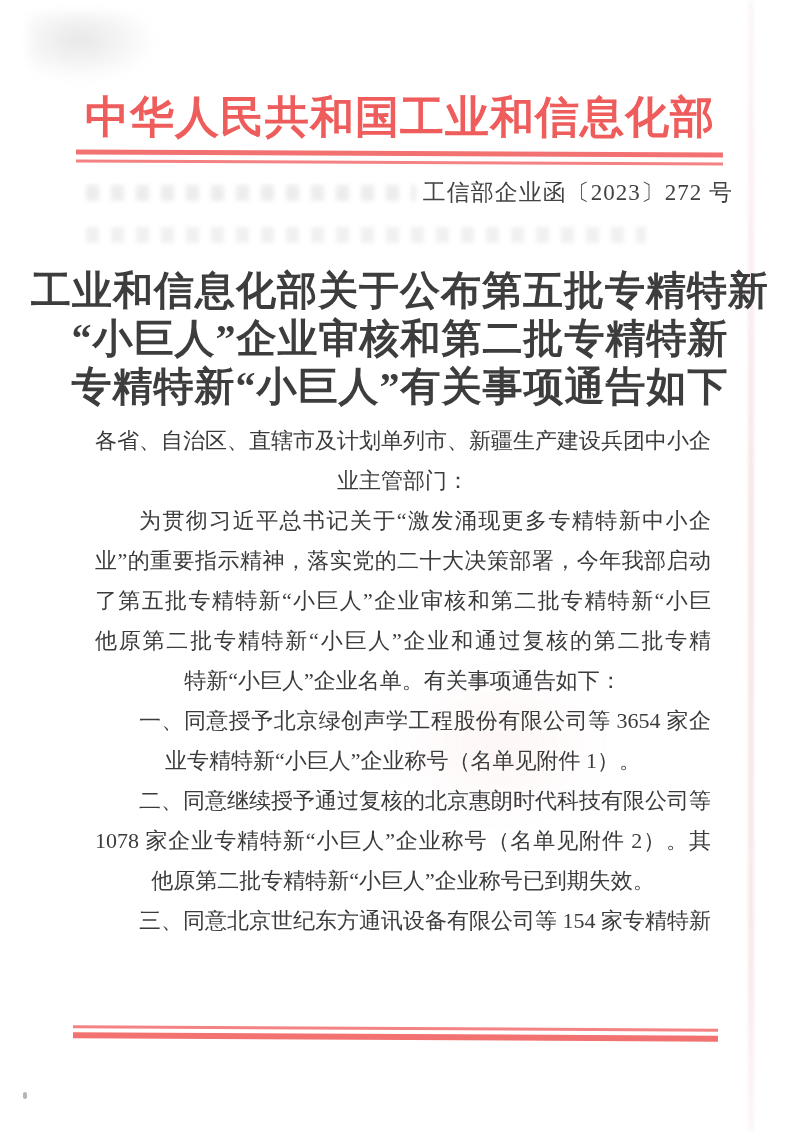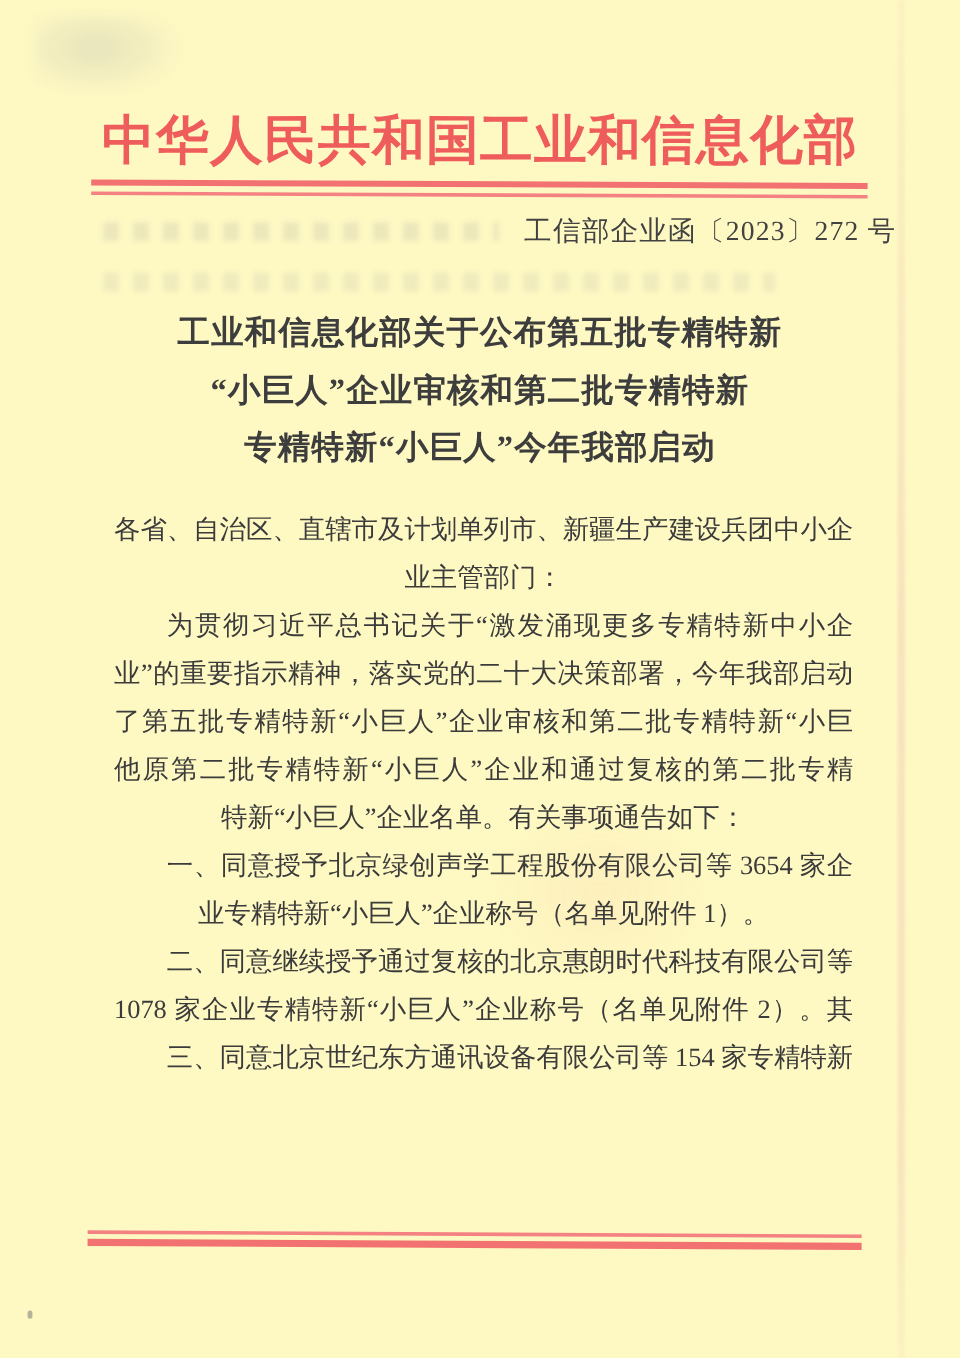--- a/index.html
+++ b/index.html
@@ -4,21 +4,21 @@
 <style>
   html,body { margin:0; padding:0; }
   body {
     background:#e8e8e8;
     font-family:"Liberation Serif","DejaVu Serif",serif;
   }
   .page {
     position:relative;
     width:800px; height:1132px;
     margin:0 auto;
-    background:#fef9c3;
+    background:#ffffff;
     overflow:hidden;
     color:var(--text,#3b3b3b);
   }
 
   
   .org-header {
     position:absolute; top:92px; left:0; right:0;
     text-align:center;
     font-size:44px; line-height:52px;
     font-weight:700;
@@ -31,32 +31,32 @@
   .rule-top .bar-thick { height:5px;   background:var(--rule-red,#f27272); }
   .rule-top .bar-gap   { height:5px; }
   .rule-top .bar-thin  { height:2.5px; background:var(--rule-red-light,#f48282); }
 
   .rule-bottom { top:1027px; left:73px; width:645px; transform:rotate(0.3deg); }
   .rule-bottom .bar-thin  { height:2.5px; background:var(--rule-red-light,#f48282); }
   .rule-bottom .bar-gap   { height:4px; }
   .rule-bottom .bar-thick { height:6px;  background:var(--rule-red,#f27272); }
 
   .doc-number {
-    position:absolute; top:179px; right:53px;
+    position:absolute; top:179px; right:67px;
     font-size:23px; line-height:28px;
     color:#424242;
     letter-spacing:1px;
     white-space:nowrap;
   }
 
   
   .doc-title {
-    position:absolute; top:253px; left:0; right:0;
+    position:absolute; top:267px; left:0; right:0;
     text-align:center;
-    font-size:27px; line-height:48px;
+    font-size:40px; line-height:48px;
     font-weight:700;
     color:#3d3d3d;
     letter-spacing:1px;
   }
 
   
   .doc-body {
     position:absolute; top:421px; left:95px; width:616px;
     font-size:22px;
     color:#3b3b3b;
@@ -127,35 +127,36 @@
     <div class="bar-thick"></div>
     <div class="bar-gap"></div>
     <div class="bar-thin"></div>
   </div>
 
   <div class="doc-number">工信部企业函〔2023〕272 号</div>
 
   <div class="doc-title">
     <div>工业和信息化部关于公布第五批专精特新</div>
     <div>“小巨人”企业审核和第二批专精特新</div>
-    <div>专精特新“小巨人”今年我部启动</div>
+    <div>专精特新“小巨人”有关事项通告如下</div>
   </div>
 
   <div class="doc-body">
       <div class="bline full">各省、自治区、直辖市及计划单列市、新疆生产建设兵团中小企</div>
       <div class="bline">业主管部门：</div>
       <div class="bline full ind">为贯彻习近平总书记关于“激发涌现更多专精特新中小企</div>
       <div class="bline full">业”的重要指示精神，落实党的二十大决策部署，今年我部启动</div>
       <div class="bline full">了第五批专精特新“小巨人”企业审核和第二批专精特新“小巨</div>
       <div class="bline full">他原第二批专精特新“小巨人”企业和通过复核的第二批专精</div>
       <div class="bline">特新“小巨人”企业名单。有关事项通告如下：</div>
       <div class="bline full ind">一、同意授予北京绿创声学工程股份有限公司等 3654 家企</div>
       <div class="bline">业专精特新“小巨人”企业称号（名单见附件 1）。</div>
       <div class="bline full ind">二、同意继续授予通过复核的北京惠朗时代科技有限公司等</div>
       <div class="bline full">1078 家企业专精特新“小巨人”企业称号（名单见附件 2）。其</div>
+      <div class="bline">他原第二批专精特新“小巨人”企业称号已到期失效。</div>
       <div class="bline full ind">三、同意北京世纪东方通讯设备有限公司等 154 家专精特新</div>
     </div>
 
   <div class="rule rule-bottom">
     <div class="bar-thin"></div>
     <div class="bar-gap"></div>
     <div class="bar-thick"></div>
   </div>
 
 </div>

